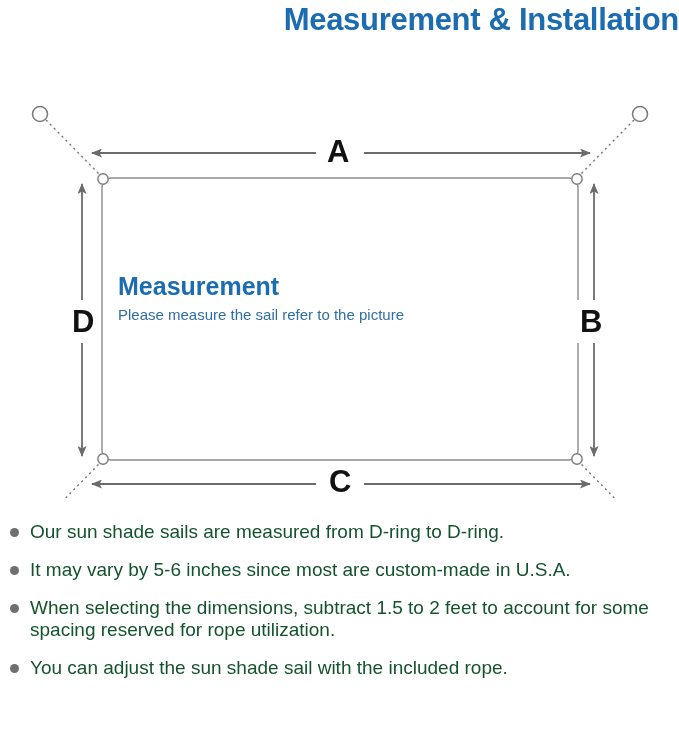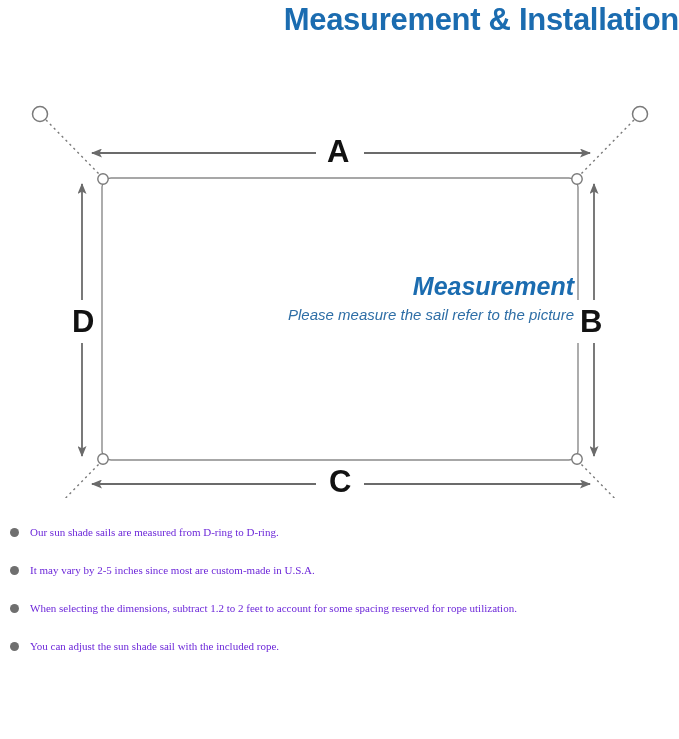--- a/index.html
+++ b/index.html
@@ -54,25 +54,24 @@
     padding: 0 9px;
     user-select: none;
   }
   .dim-a { left: 318px; top: 98px; }
   .dim-b { left: 576px; top: 262px; padding: 6px 4px; }
   .dim-c { left: 320px; top: 428px; }
   .dim-d { left: 68px; top: 262px; padding: 6px 4px; }
 
   .sail-center {
     position: absolute;
-    left: 98px;
+    left: 118px;
     top: 232px;
     width: 476px;
-    text-align: right;
-    font-style: italic;
+    text-align: left;
   }
   .sail-center-title {
     font-family: "Liberation Sans", sans-serif;
     font-size: 25px;
     font-weight: bold;
     color: #1b6cb0;
     line-height: 32px;
   }
   .sail-center-sub {
     font-family: "Liberation Sans", sans-serif;
@@ -101,24 +100,24 @@
     flex: 0 0 auto;
     width: 9px;
     height: 9px;
     border-radius: 50%;
     background: #6f6f6f;
     margin-top: 7px;
     margin-right: 11px;
   }
   .note-text {
     flex: 1 1 auto;
-    font-family: Liberation Serif, serif;
-    font-size: 11px;
+    font-family: Liberation Sans, sans-serif;
+    font-size: 19px;
     line-height: 22px;
-    color: #6d28d9;
+    color: #14532d;
   }
 </style>
 </head>
 <body>
 
 <div class="page-title">Measurement &amp; Installation</div>
 
 <div class="diagram-wrap">
 
   <svg class="diagram-svg" width="679" height="460" viewBox="0 0 679 460">
@@ -169,23 +168,23 @@
   </div>
 </div>
 
 <div class="notes">
   <div class="note-item">
     <span class="note-bullet"></span>
     <span class="note-text">Our sun shade sails are measured from D-ring to D-ring.</span>
   </div>
   <div class="note-item">
     <span class="note-bullet"></span>
-    <span class="note-text">It may vary by 2-5 inches since most are custom-made in U.S.A.</span>
+    <span class="note-text">It may vary by 5-6 inches since most are custom-made in U.S.A.</span>
   </div>
   <div class="note-item">
     <span class="note-bullet"></span>
-    <span class="note-text">When selecting the dimensions, subtract 1.2 to 2 feet to account for some spacing reserved for rope utilization.</span>
+    <span class="note-text">When selecting the dimensions, subtract 1.5 to 2 feet to account for some spacing reserved for rope utilization.</span>
   </div>
   <div class="note-item">
     <span class="note-bullet"></span>
     <span class="note-text">You can adjust the sun shade sail with the included rope.</span>
   </div>
 </div>
 
 </body></html>

